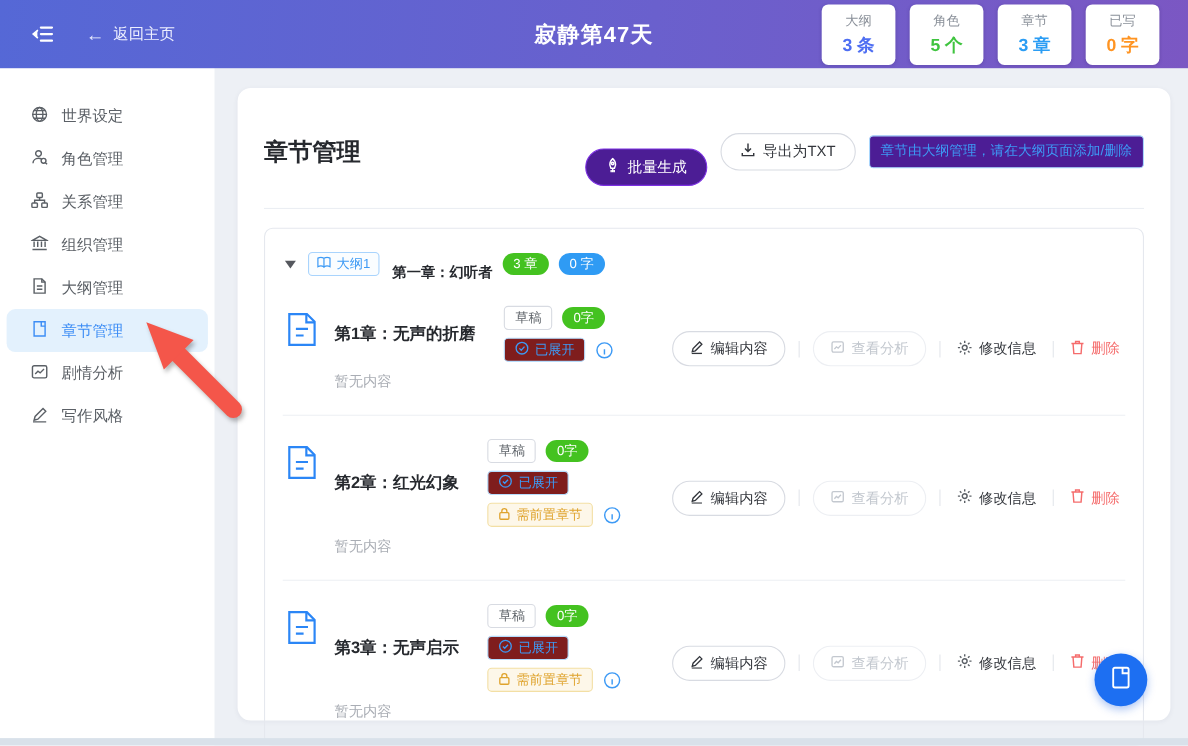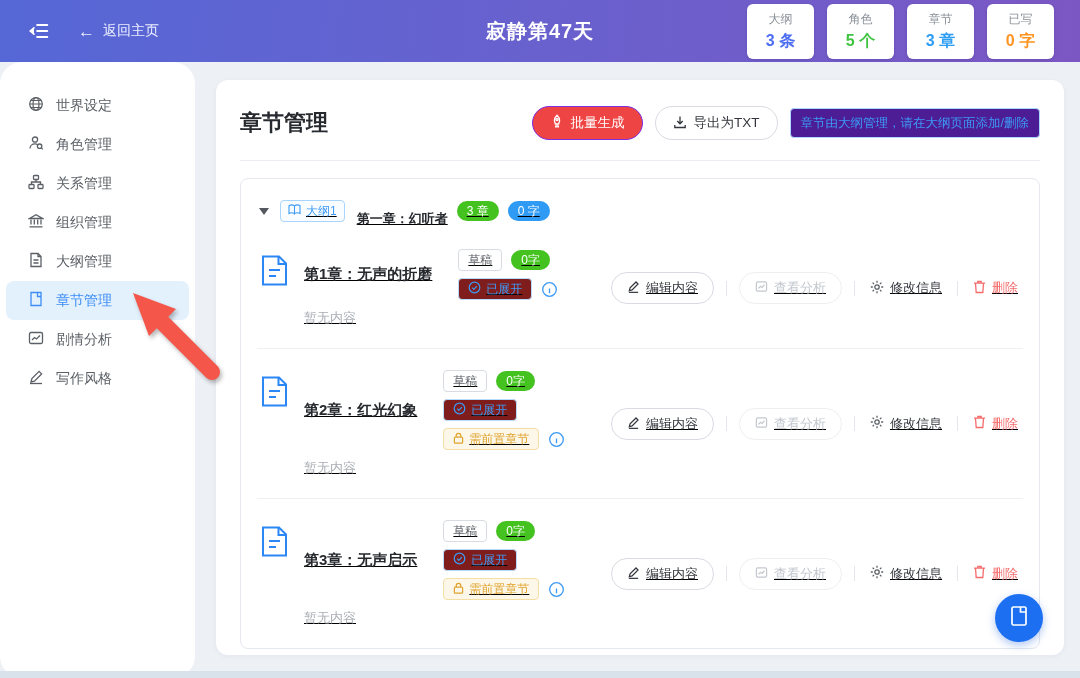--- a/index.html
+++ b/index.html
@@ -18,47 +18,47 @@
     font-size:20px; font-weight:bold; letter-spacing:1px; pointer-events:none; }
   .stats { margin-left:auto; display:flex; gap:13px; z-index:11; }
   .stat-card { width:67px; height:55px; background:#fff; border-radius:6px;
     display:flex; flex-direction:column; align-items:center; justify-content:center; gap:3px;
     box-shadow:0 1px 3px rgba(40,30,90,.18);text-align:center; }
   .stat-label { font-size:12px; color:#8a9099; }
   .stat-value { font-size:16px; font-weight:bold; }
   .c-indigo { color:#4e6ef2; } .c-green { color:#3fc43f; } .c-blue { color:#2b9df4; } .c-orange { color:#ff9422; }
 
   
-  .sidebar { position:absolute; top:62px; left:0; width:195px; height:616px; background:#fff; padding:24px 6px;border-radius:22px; }
+  .sidebar { position:absolute; top:62px; left:0; width:195px; height:616px; background:#fff; padding:24px 6px; }
   .side-item { display:flex; align-items:center; gap:12px; height:39px; padding:0 22px;
     font-size:14px; color:#5b6066; border-radius:8px; cursor:pointer; }
   .side-item svg { flex:0 0 auto; }
   .side-item.active { background:#e3f1fd; color:#3d8df5; }
 
   
   .anno-arrow { position:absolute; left:118px; top:278px; z-index:60; pointer-events:none;
     filter:drop-shadow(2px 3px 2px rgba(0,0,0,.28)); }
 
   
   .main-card { position:absolute; left:216px; top:80px; width:848px; height:575px;
     background:#fff; border-radius:12px; box-shadow:0 1px 5px rgba(30,40,70,.05);
     padding:26px 24px 20px 24px; }
   .card-header { display:flex; align-items:center; }
   .page-title { font-size:22px; font-weight:bold; color:#26292e; }
   .header-actions { margin-left:auto; display:flex; align-items:center; gap:12px; }
   .btn { display:inline-flex; align-items:center; gap:7px; height:34px; padding:0 17px;
     border-radius:17px; font-size:13.5px; cursor:pointer; border:1px solid transparent; background:#fff; }
-  .btn-primary { background:#ef4444; color:#fff; border-color:#7c30e2; }
+  .btn-primary { background:#4c1d95; color:#fff; border-color:#7c30e2;margin-top:29px; }
   .btn-plain { border-color:#d8dbe2; color:#33363c; }
   .notice-chip { display:inline-flex; align-items:center; height:30px; padding:0 10px;
     background:#4c1d95; border:1px solid #a9d7fd; border-radius:4px; color:#3d9af5; font-size:12.5px; }
   .header-divider { border-bottom:1px solid #ebeef3; margin-top:20px; }
 
   
-  .group-box { margin-top:17px; border:1px solid #e5e8ee; border-radius:8px; padding:15px 16px 0 16px;text-decoration:underline; }
+  .group-box { margin-top:17px; border:1px solid #e5e8ee; border-radius:8px; padding:15px 16px 0 16px; }
   .group-header { display:flex; align-items:center; gap:9px; }
   .caret { width:0; height:0; border-left:5px solid transparent; border-right:5px solid transparent;
     border-top:7px solid #55585e; margin:0 2px; cursor:pointer; }
   .outline-chip { display:inline-flex; align-items:center; gap:5px; height:22px; padding:0 7px;
     border:1px solid #a9d4fd; background:#fafdff; border-radius:4px; color:#3d9af5; font-size:12px; }
   .group-title { font-size:13px; font-weight:bold; color:#26292e; margin-left:3px;margin-top:16px; }
   .pill { display:inline-flex; align-items:center; height:20px; padding:0 10px; border-radius:10px;
     color:#fff; font-size:12px; }
   .pill-green { background:#44c220; } .pill-blue { background:#2f9bf4; }
 

